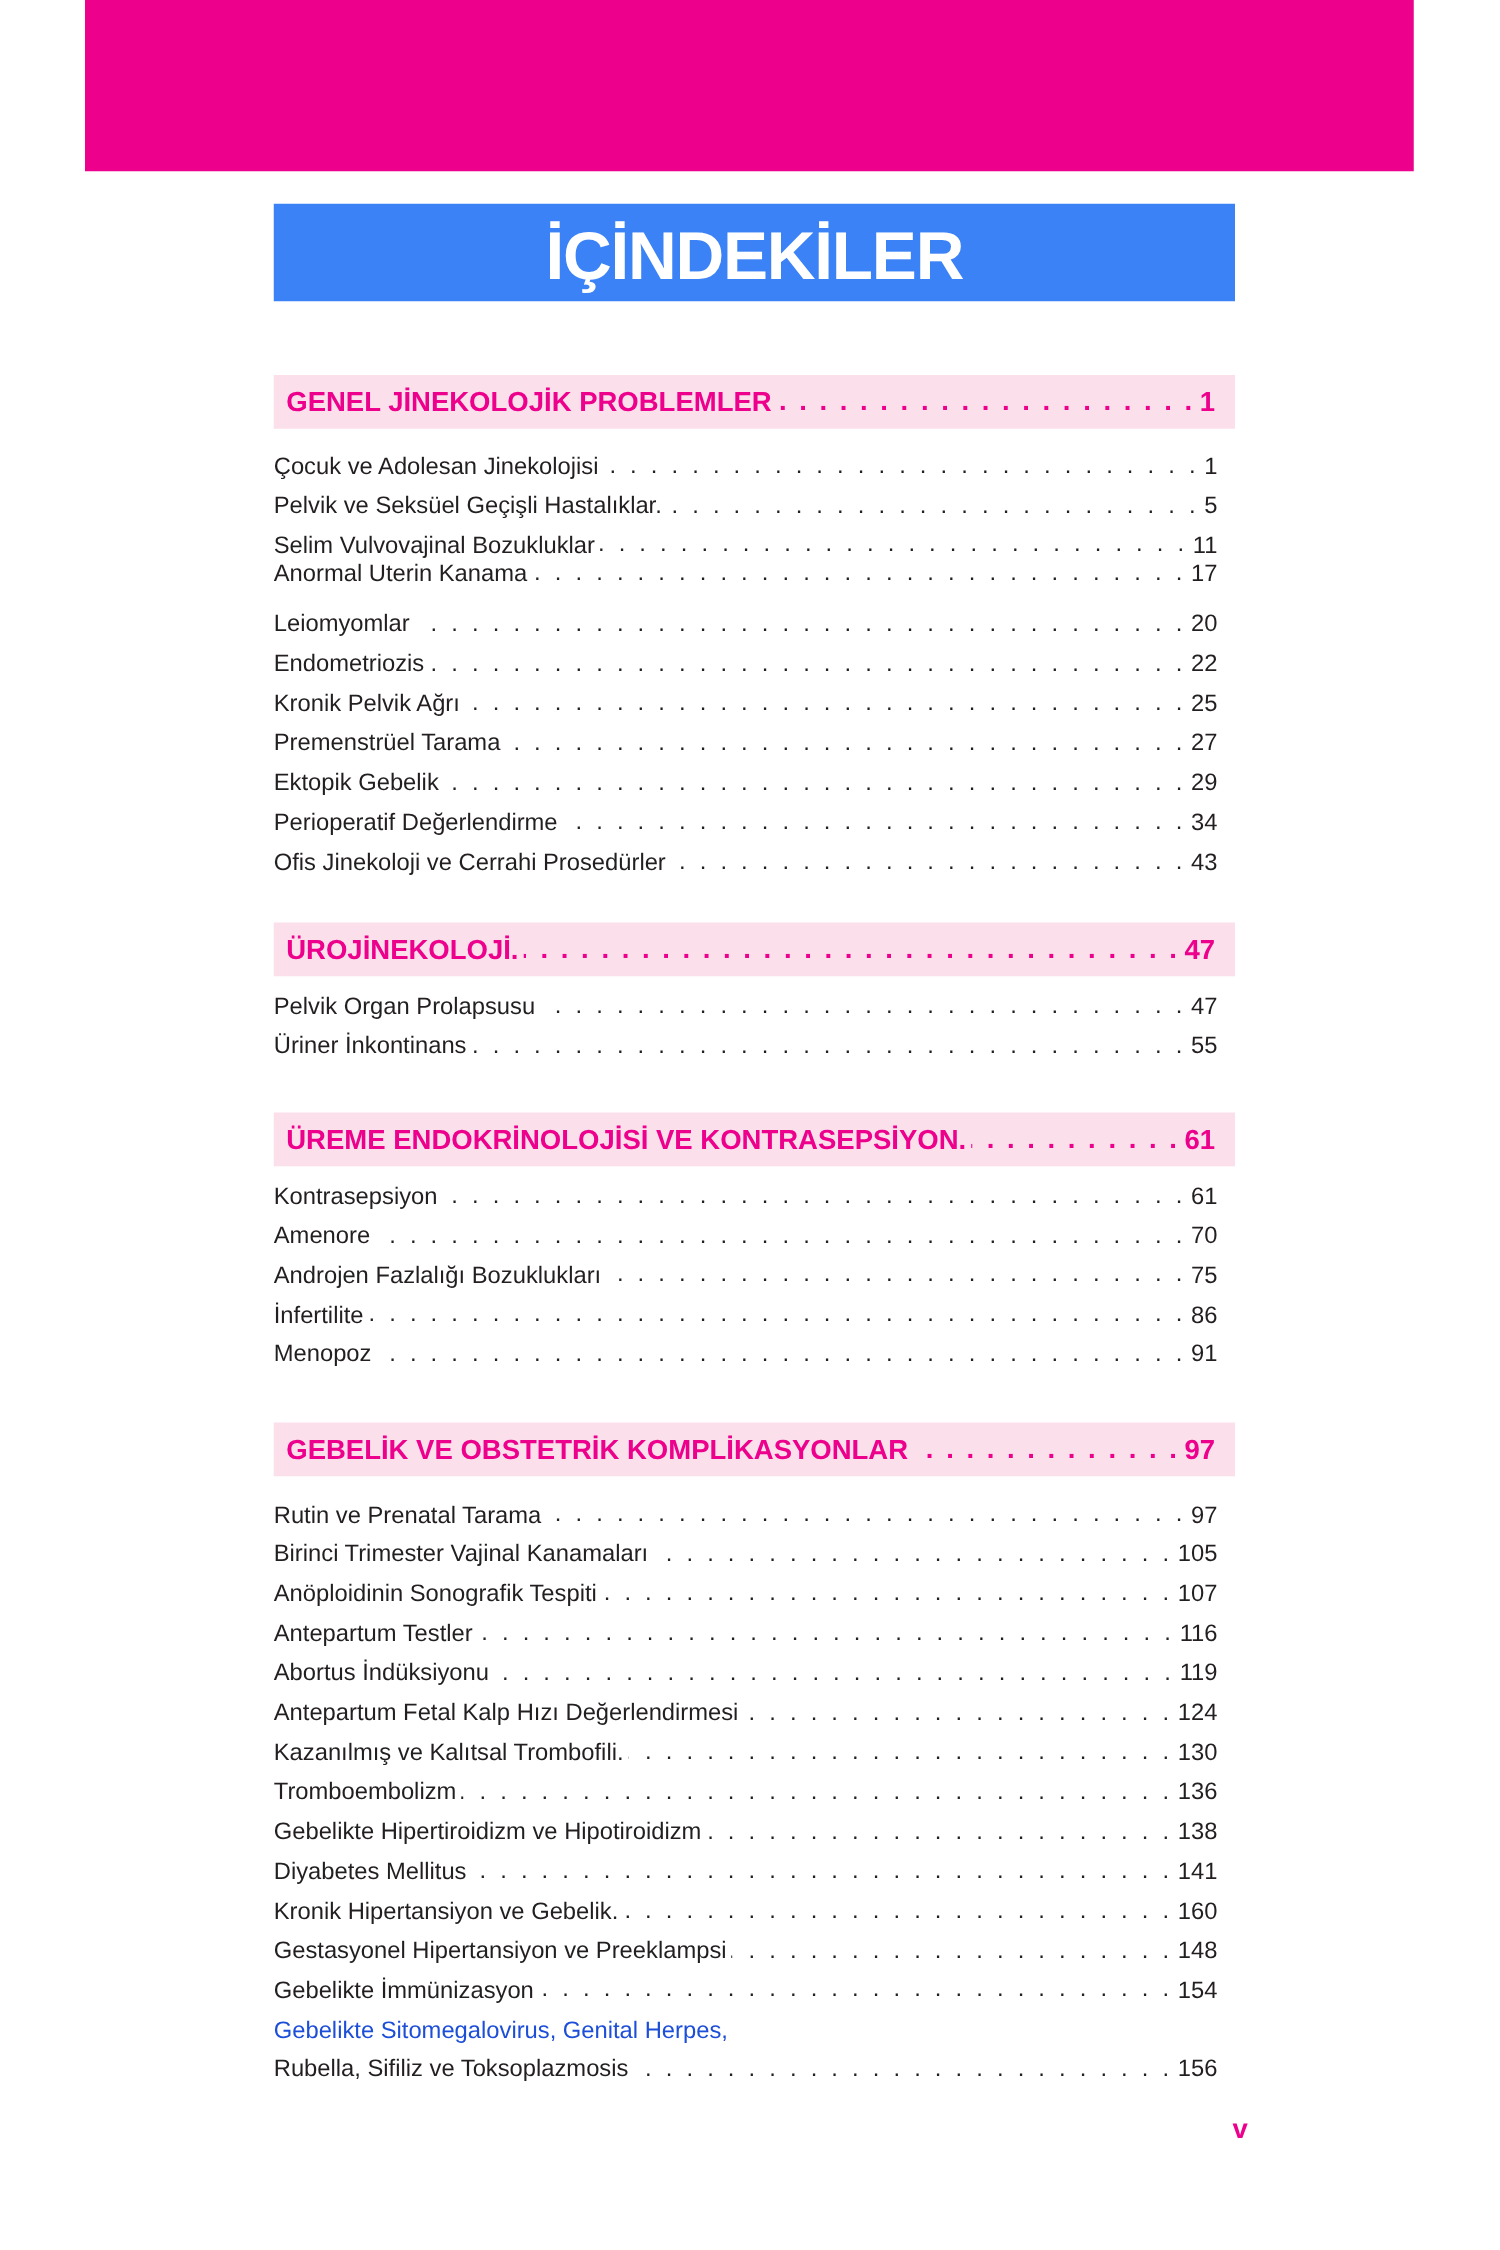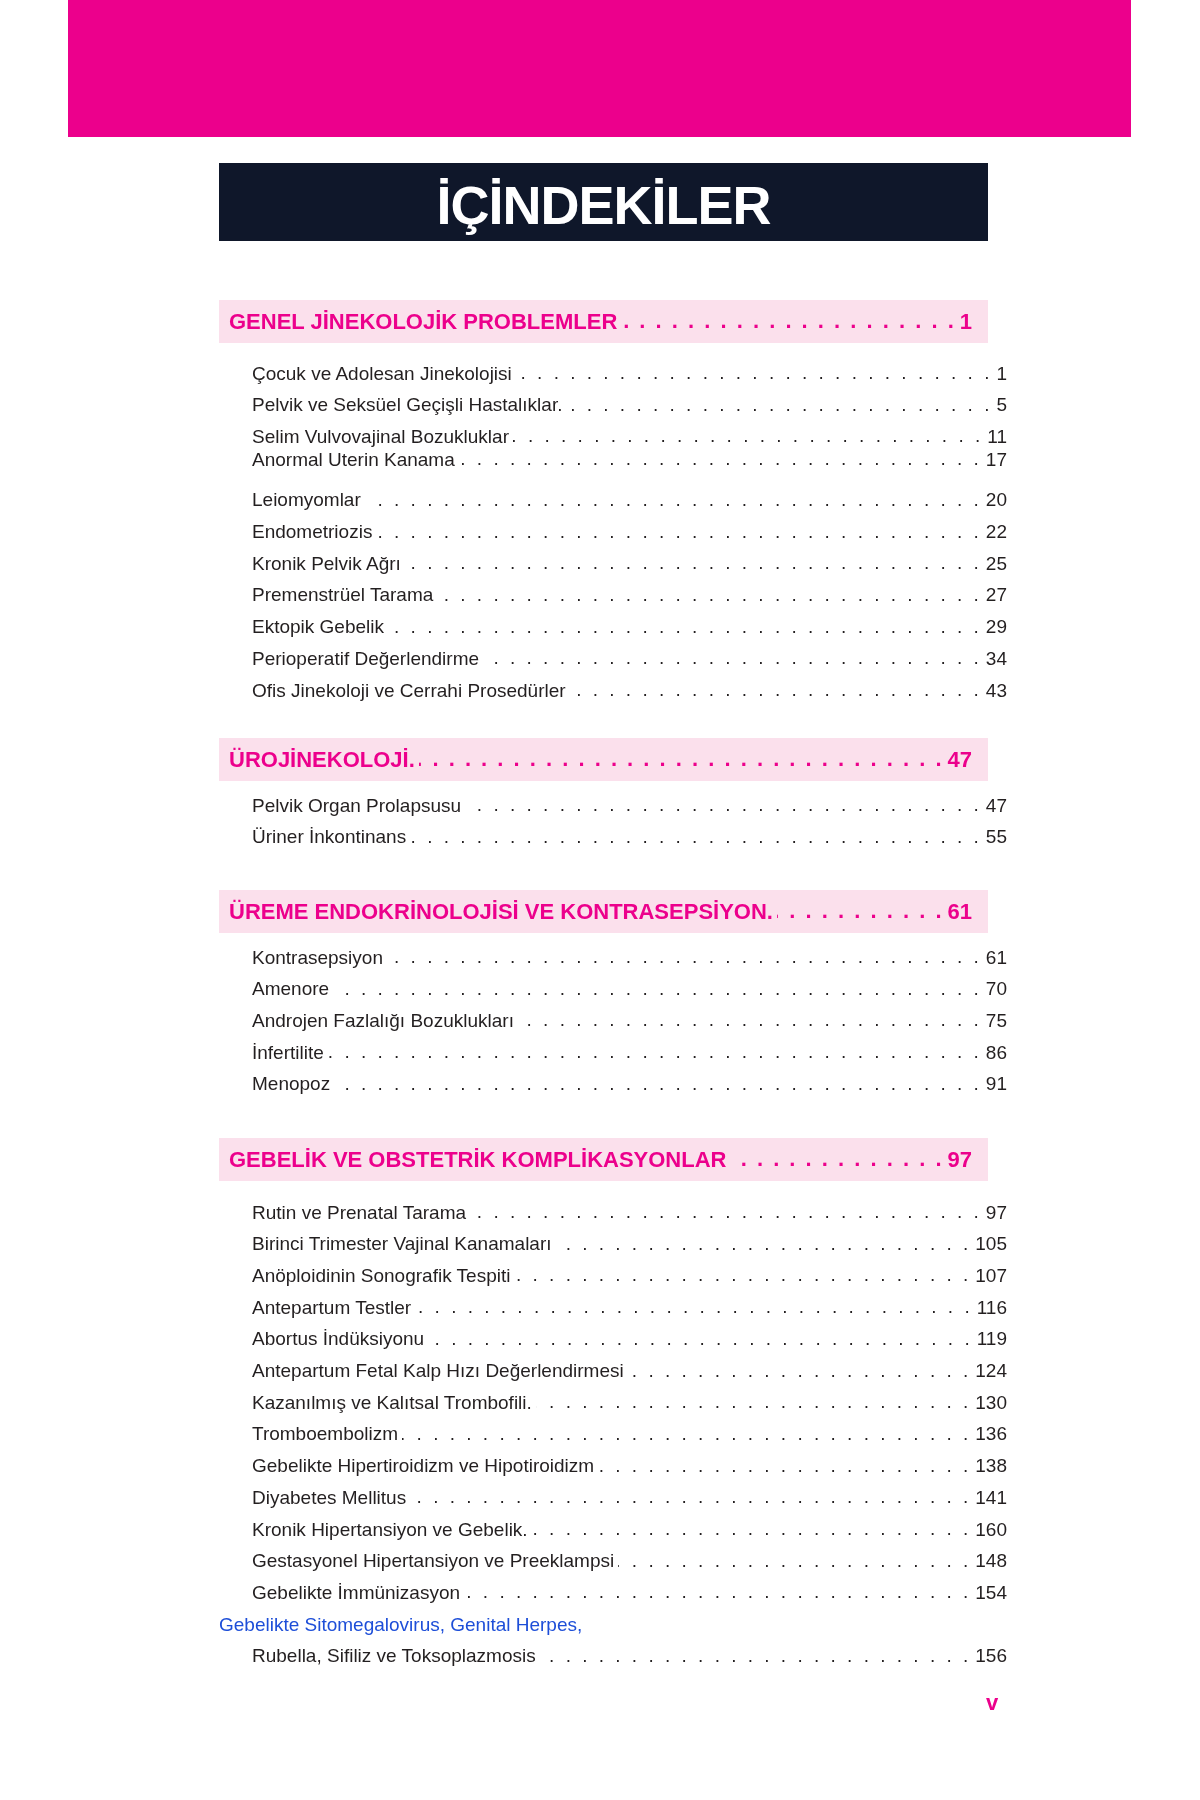--- a/index.html
+++ b/index.html
@@ -1,31 +1,31 @@
 <!DOCTYPE html>
 <html><head>
 <meta charset="utf-8">
 <style>
   html, body { margin: 0; padding: 0; background: #ffffff; }
   body { width: 1200px; height: 1800px; position: relative; overflow: hidden;
          font-family: "Liberation Sans", "DejaVu Sans", sans-serif; color: #231f20; }
   .top-bar { position: absolute; left: 68px; top: 0; width: 1063px; height: 137px; background: #ec008c; }
-  .title-box { position: absolute; left: 219px; top: 163px; width: 769px; height: 78px; background: #0f172a;
+  .title-box { position: absolute; left: 219px; top: 163px; width: 769px; height: 78px; background: #3b82f6;
                display: flex; align-items: center; justify-content: center; }
   .title-text { color: #ffffff; font-weight: bold; font-size: 54px; letter-spacing: -1px; line-height: 1;
                 padding-top: 6px; }
   .section-header { position: absolute; left: 219px; width: 769px; height: 43px; background: #fbe0ec;
                     box-sizing: border-box; padding: 0 16px 0 10px; display: flex; align-items: center; }
   .sh-title, .sh-page { color: #ec008c; font-weight: bold; font-size: 22px; white-space: nowrap; }
   .leader { flex: 1; overflow: hidden; white-space: nowrap; margin: 0 4px; position: relative; height: 1.2em; }
   .leader::before { content: ". . . . . . . . . . . . . . . . . . . . . . . . . . . . . . . . . . . . . . . . . . . . . . . . . . . . . . . . . . . . . . . . . . . . . . . . . . . . . . . . . . . . . . . . . . . . . . . . . . . . . . . . . . . . . . . . . . . . . . . . . . . . . . . . . . . . . . . . .";
                     position: absolute; right: 0; white-space: nowrap; }
   .section-header .leader { font-size: 22px; font-weight: bold; color: #ec008c; letter-spacing: 2px; }
   .entry { position: absolute; left: 219px; width: 755px; height: 31px; display: flex; align-items: center;
-           font-size: 19px; color: #231f20; margin-left: 33px; }
+           font-size: 19px; color: #231f20; }
   .entry .e-title, .entry .e-page { white-space: nowrap; }
   .entry .leader { font-size: 19px; letter-spacing: 3px; color: #231f20; }
   .entry-nolead { position: absolute; left: 219px; height: 31px; display: flex; align-items: center;
                   font-size: 19px; white-space: nowrap; color: #1d4ed8; }
   .folio { position: absolute; left: 986px; top: 1690px; color: #ec008c; font-weight: bold; font-size: 22px; }
 </style>
 </head>
 <body>
 
 <div class="top-bar"></div>

